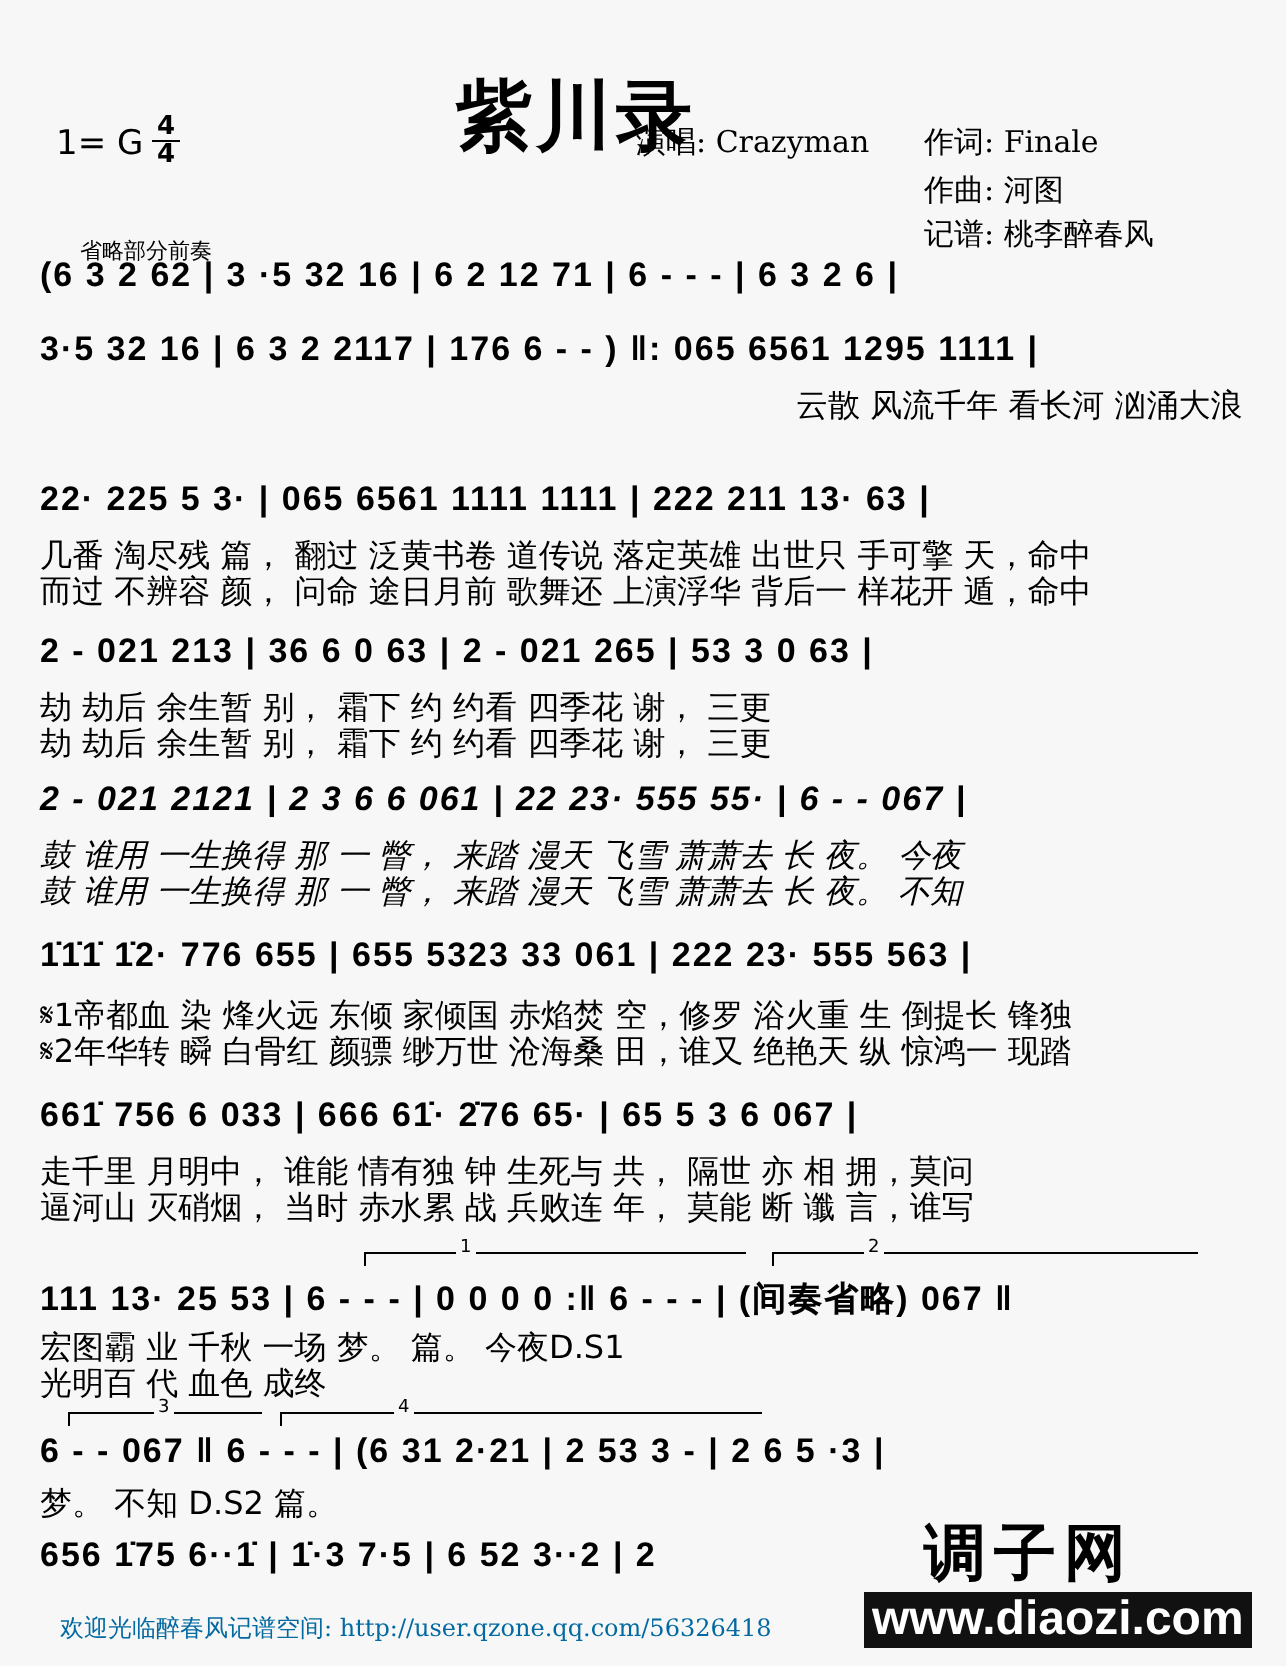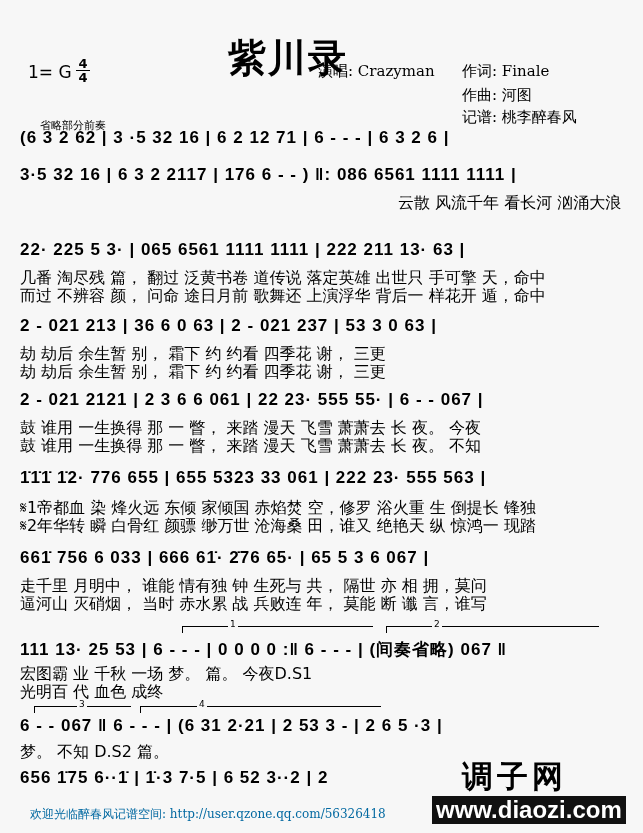--- a/index.html
+++ b/index.html
@@ -40,37 +40,37 @@
 <div class="abs meta" style="left:462px;top:62px;">作词: Finale</div>
 <div class="abs meta" style="left:462px;top:86px;">作曲: 河图</div>
 <div class="abs meta" style="left:462px;top:108px;">记谱: 桃李醉春风</div>
 <div class="abs note-small" style="left:40px;top:118px;">省略部分前奏</div>
 
 <div class="row" style="top:128px;">
   <div class="notes">(6  3  2  62 | 3 ·5  32  16 | 6 2 12 71 | 6  -  -  - | 6  3  2  6 |</div>
 </div>
 
 <div class="row" style="top:165px;">
-  <div class="notes">3·5  32  16 | 6  3  2  2117 | 176  6  -  - ) ‖: 086  6561  1111  1111 |</div>
+  <div class="notes">3·5  32  16 | 6  3  2  2117 | 176  6  -  - ) ‖: 065  6561  1295  1111 |</div>
   <div class="lyr" style="left:378px;top:28px;">云散 风流千年  看长河 汹涌大浪</div>
 </div>
 
 <div class="row" style="top:240px;">
   <div class="notes">22·  225  5  3· | 065  6561  1111  1111 | 222  211  13·  63 |</div>
   <div class="lyr" style="left:0;top:28px;">几番  淘尽残  篇，  翻过 泛黄书卷  道传说 落定英雄  出世只 手可擎  天，命中</div>
   <div class="lyr" style="left:0;top:46px;">而过  不辨容  颜，  问命 途日月前  歌舞还 上演浮华  背后一 样花开  遁，命中</div>
 </div>
 
 <div class="row" style="top:316px;">
-  <div class="notes">2 - 021  213 | 36  6  0  63 | 2 - 021  237 | 53  3  0  63 |</div>
+  <div class="notes">2 - 021  213 | 36  6  0  63 | 2 - 021  265 | 53  3  0  63 |</div>
   <div class="lyr" style="left:0;top:28px;">劫  劫后 余生暂  别，  霜下  约  约看 四季花  谢，  三更</div>
   <div class="lyr" style="left:0;top:46px;">劫  劫后 余生暂  别，  霜下  约  约看 四季花  谢，  三更</div>
 </div>
 
-<div class="row" style="top:390px;">
+<div class="row" style="top:390px;font-style:italic;">
   <div class="notes">2 - 021 2121 | 2 3 6 6 061 | 22 23· 555 55· | 6 - - 067 |</div>
   <div class="lyr" style="left:0;top:28px;">鼓  谁用 一生换得  那 一 瞥，  来踏  漫天 飞雪  萧萧去  长  夜。  今夜</div>
   <div class="lyr" style="left:0;top:46px;">鼓  谁用 一生换得  那 一 瞥，  来踏  漫天 飞雪  萧萧去  长  夜。  不知</div>
 </div>
 
 <div class="row" style="top:468px;">
   <div class="notes">1̇1̇1̇  1̇2·  776  655 | 655 5323 33  061 | 222 23·  555 563 |</div>
   <div class="lyr" style="left:0;top:30px;">𝄋1帝都血  染  烽火远  东倾  家倾国  赤焰焚  空，修罗  浴火重  生  倒提长  锋独</div>
   <div class="lyr" style="left:0;top:48px;">𝄋2年华转  瞬  白骨红  颜骠  缈万世  沧海桑  田，谁又  绝艳天  纵  惊鸿一  现踏</div>
 </div>

